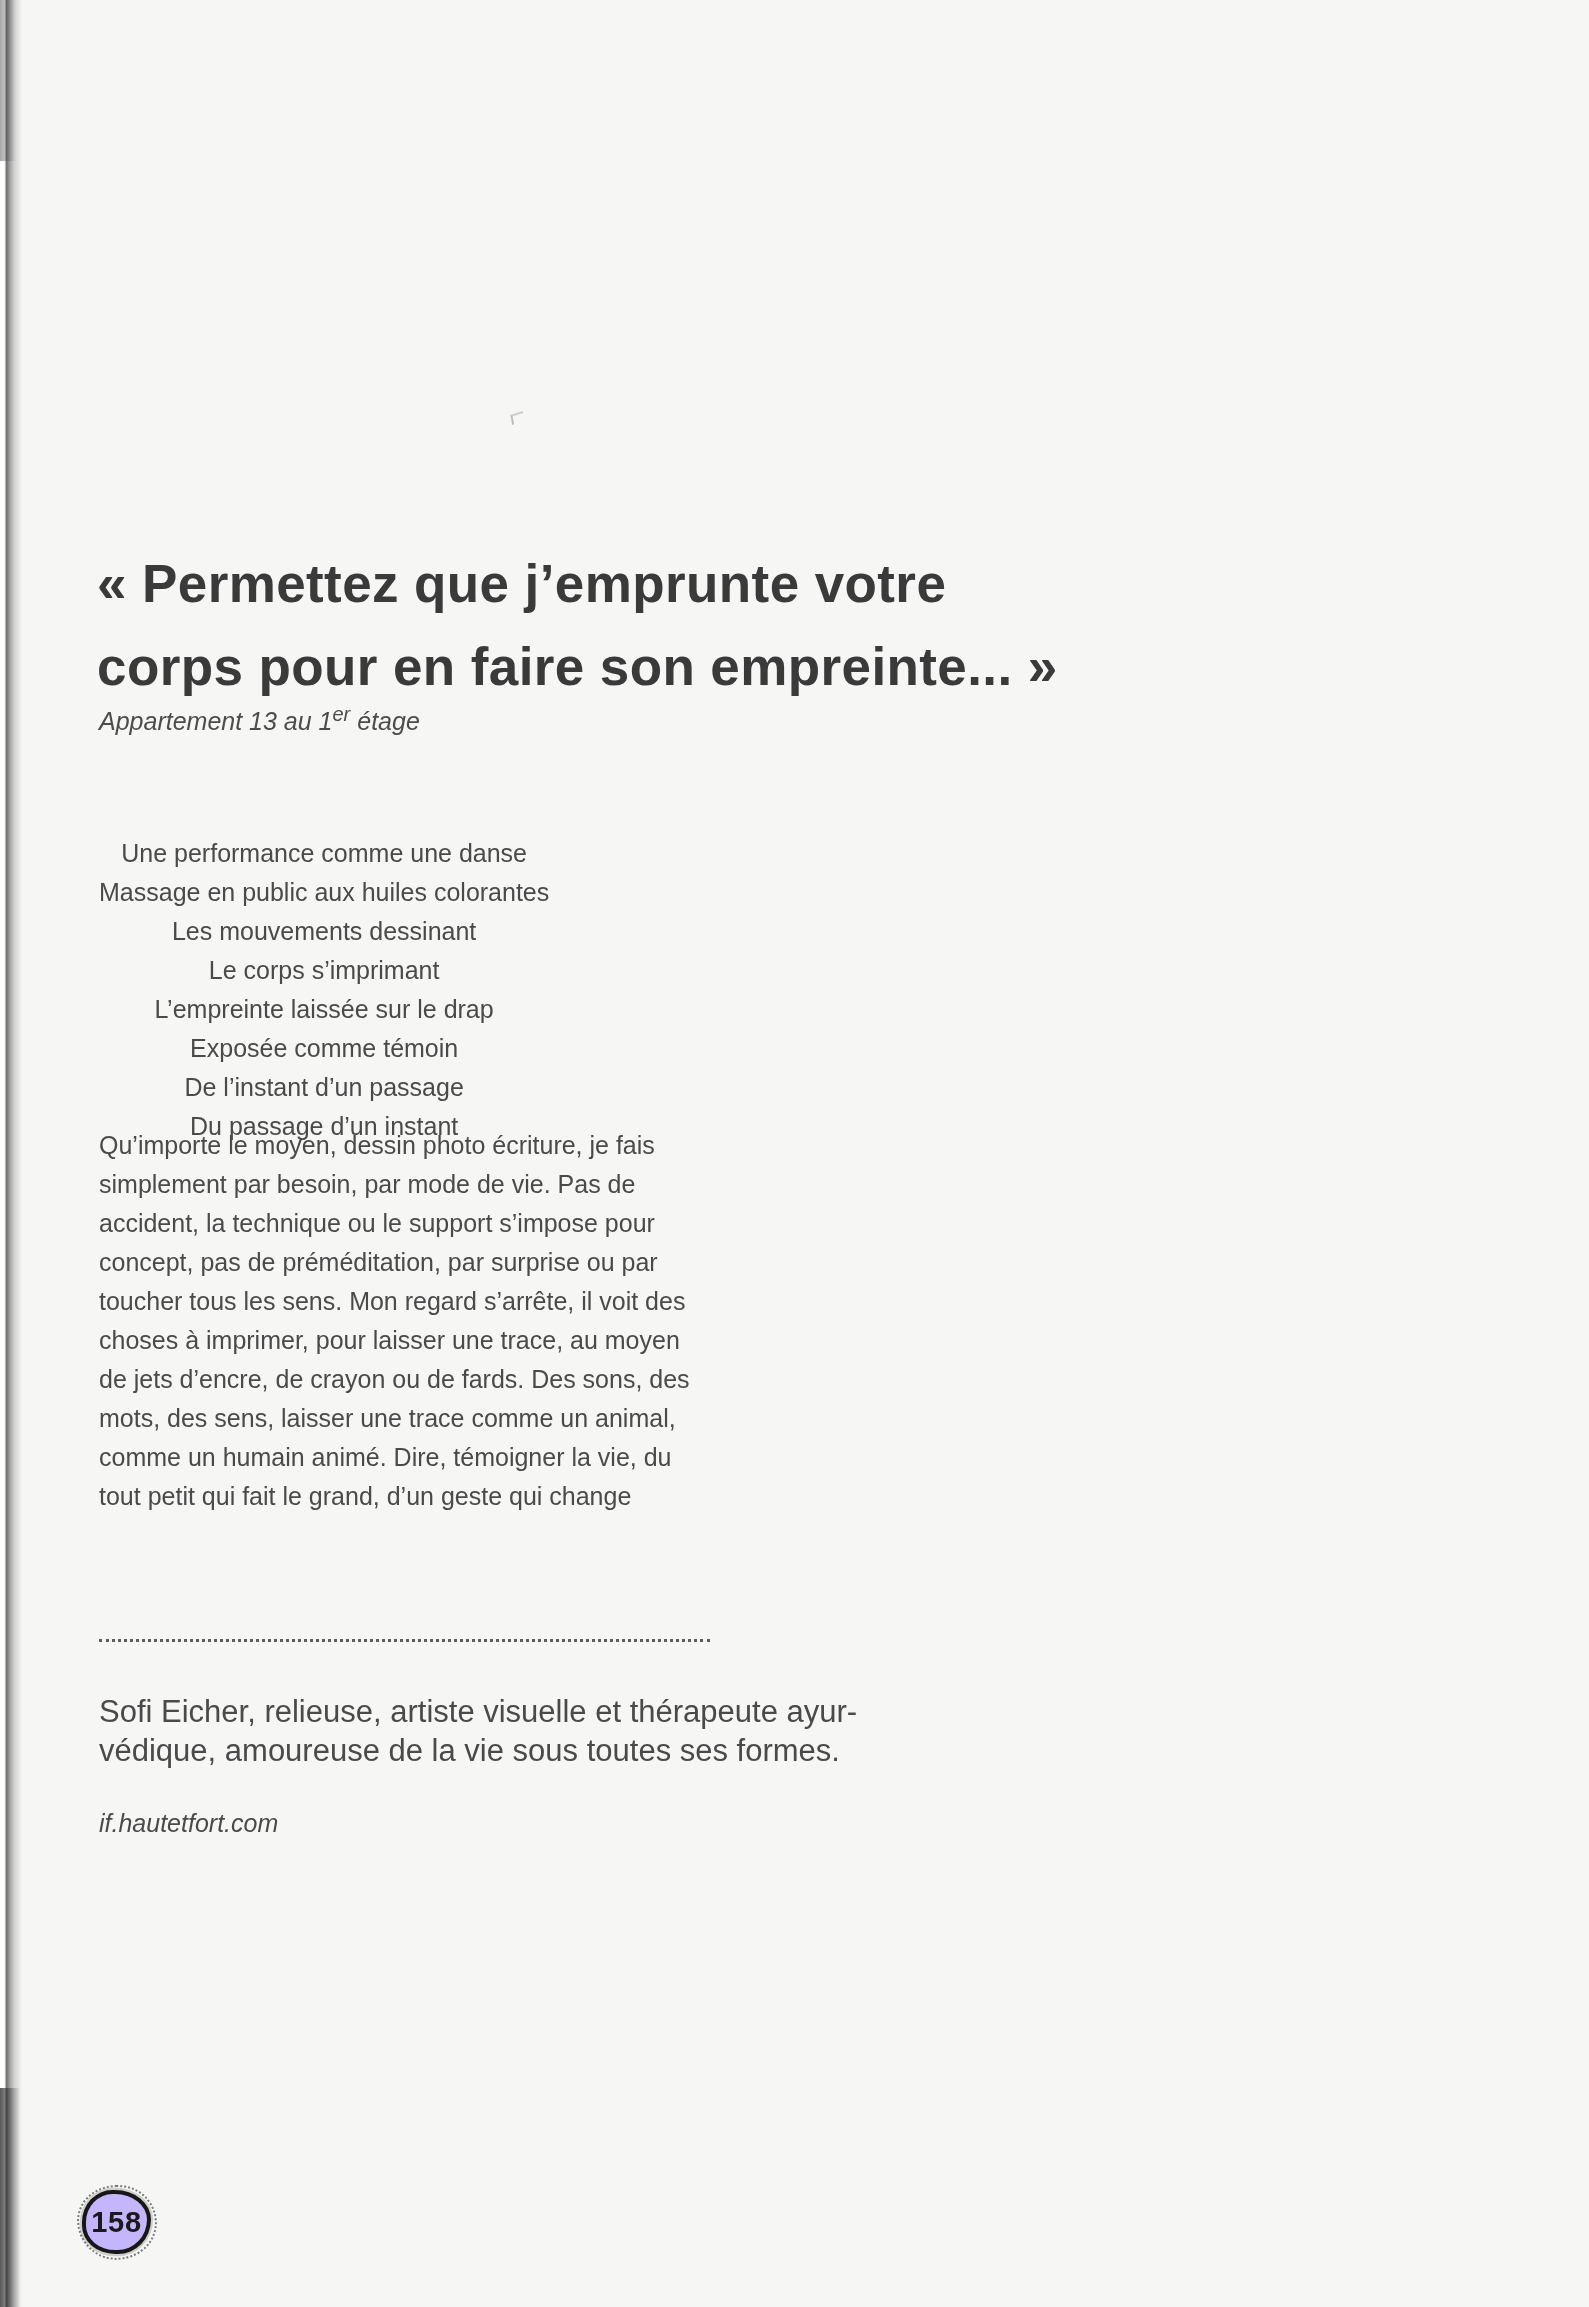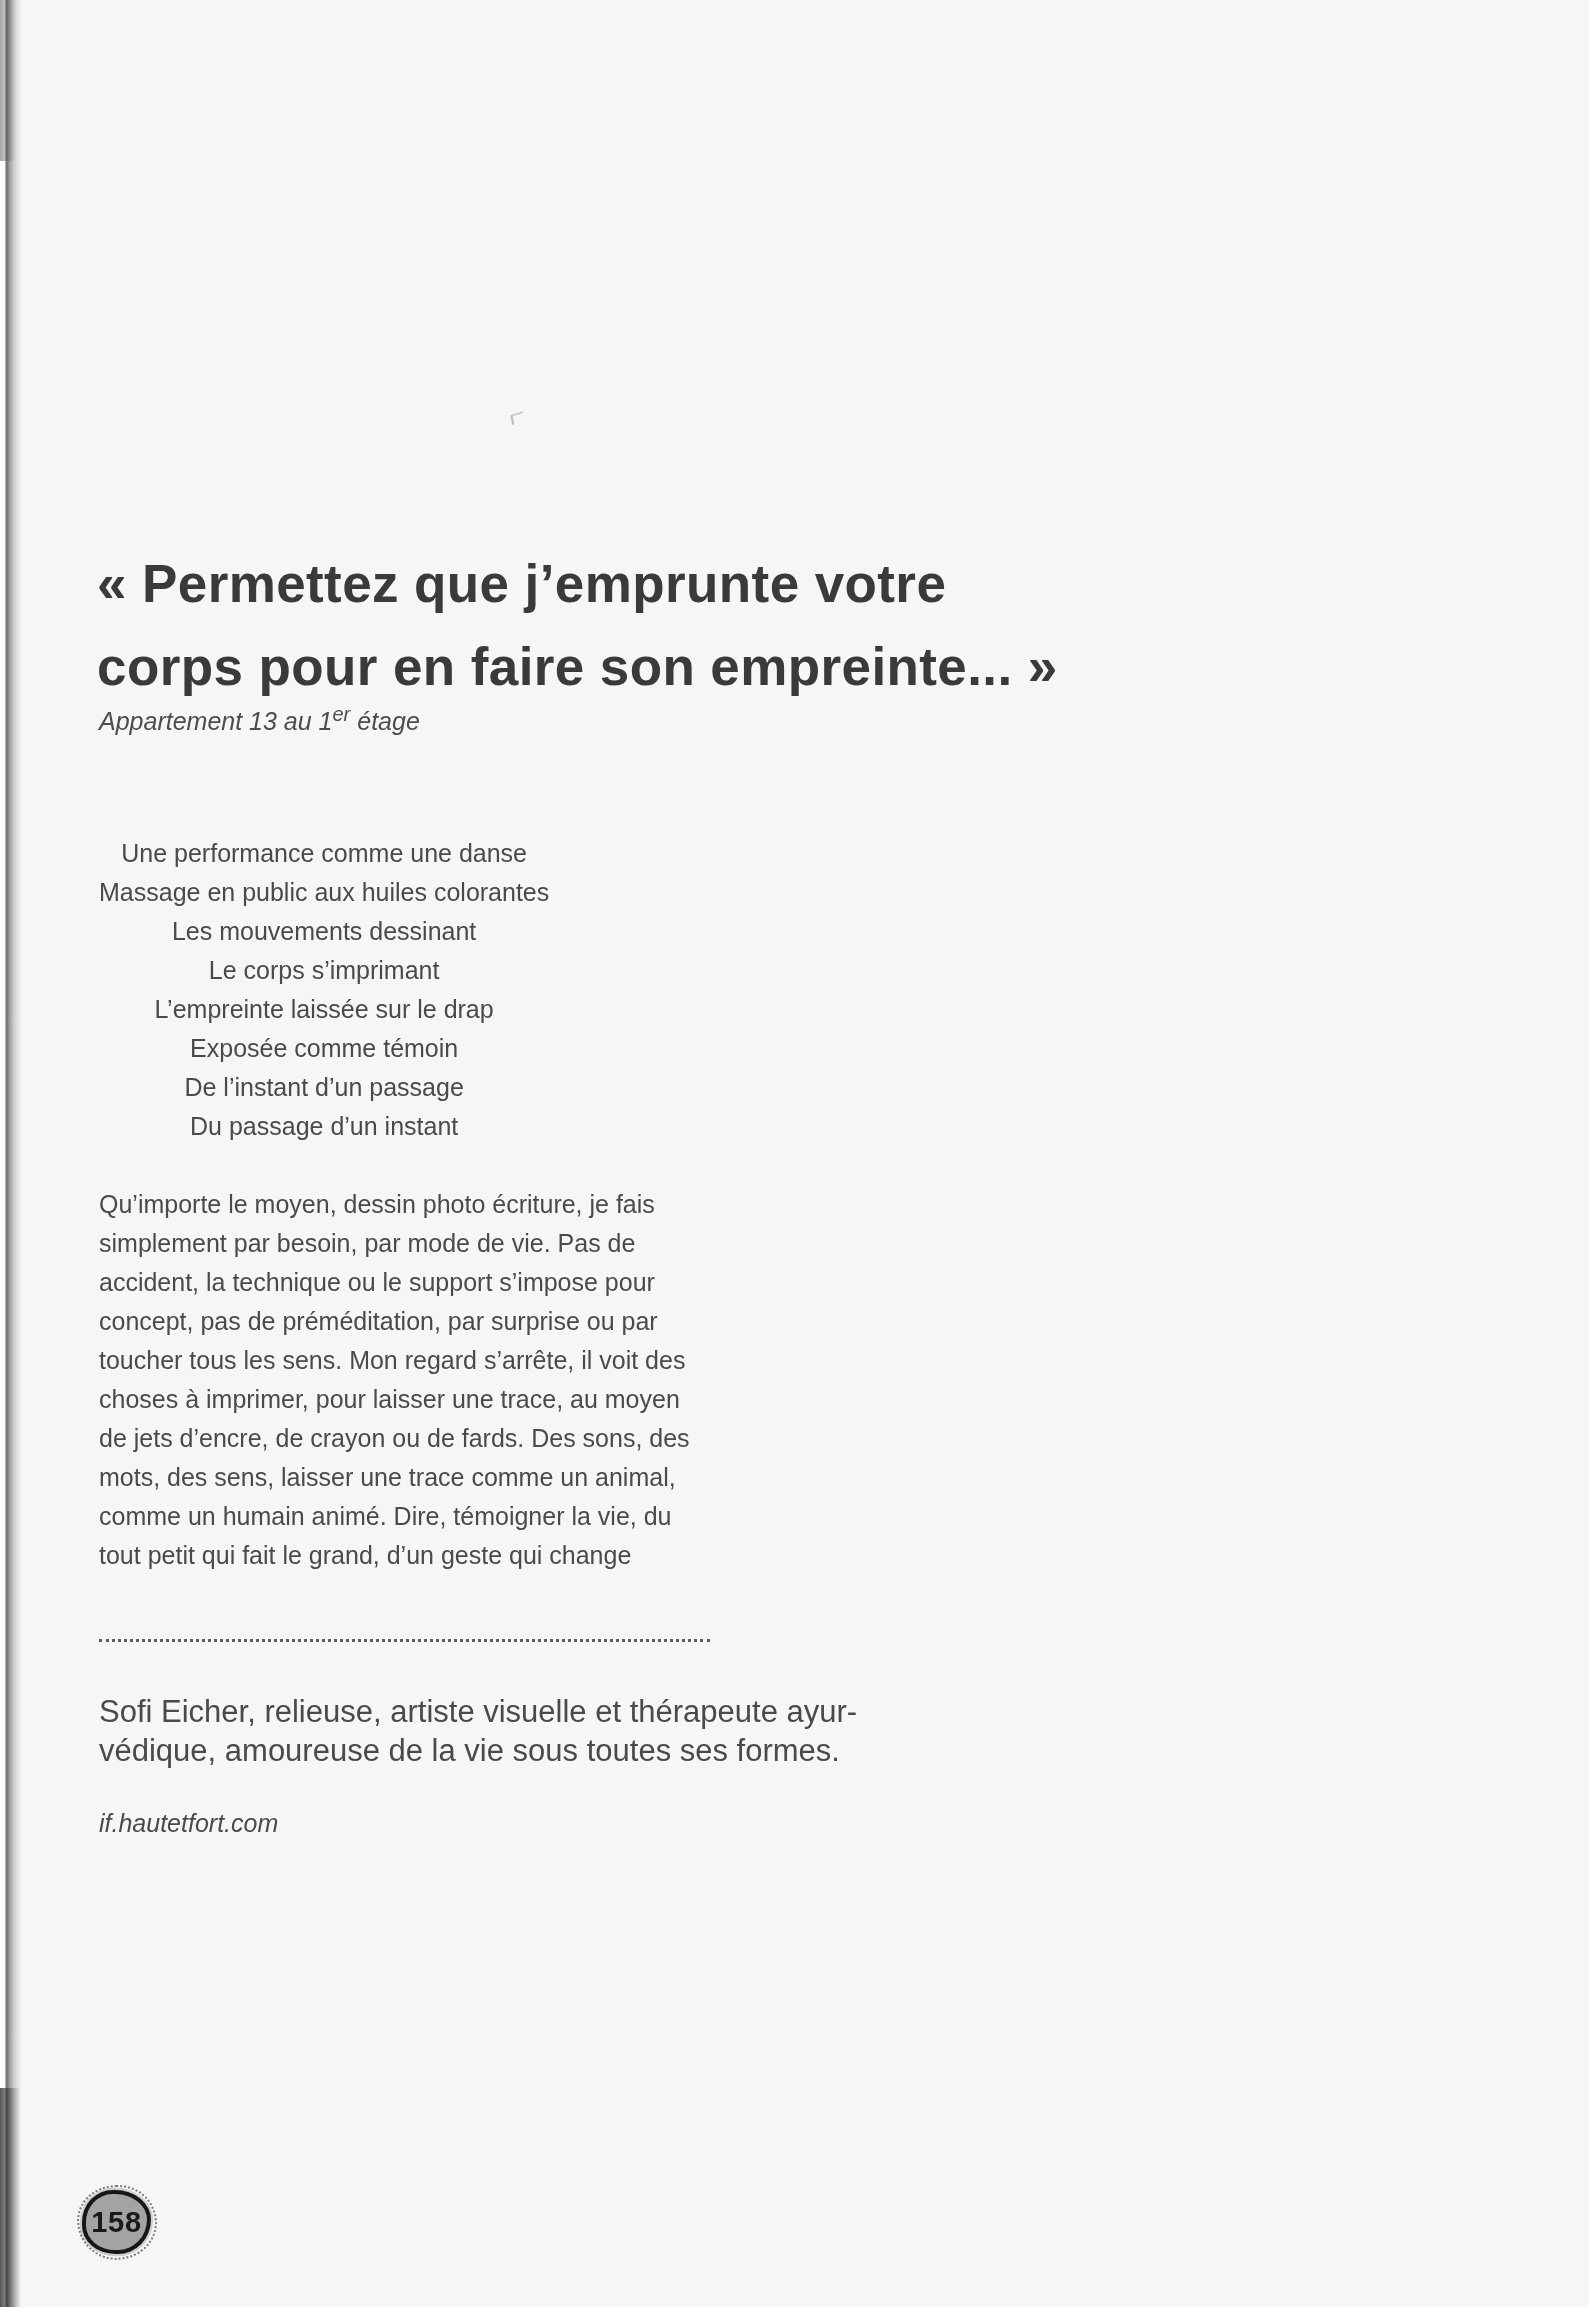--- a/index.html
+++ b/index.html
@@ -51,21 +51,21 @@
   }
   .subtitle sup { font-size: 20px; font-style: italic; }
 
   .poem {
     position: absolute; left: 99px; top: 834px; margin: 0;
     font-size: 25px; line-height: 39px; color: #4a4a4a; text-align: center;
   }
   .poem-line { white-space: nowrap; }
 
   .paragraph {
-    position: absolute; left: 99px; top: 1185px; margin: 0;
+    position: absolute; left: 99px; top: 1126px; margin: 0;
     font-size: 25px; line-height: 39px; color: #4a4a4a;
   }
   .paragraph-line { white-space: nowrap; }
 
   .divider {
     position: absolute; left: 99px; top: 1639px; width: 611px; height: 0;
     border-top: 3.7px dotted #5d5d5d;
   }
 
   .bio {
@@ -79,21 +79,21 @@
     font-size: 25px; font-style: italic; color: #4a4a4a; white-space: nowrap;
   }
 
   
   .page-badge {
     position: absolute; left: 82px; top: 2190px;
     width: 69px; height: 64px;
     display: flex; align-items: center; justify-content: center;
     border: 4.4px solid #171717;
     border-radius: 46% 54% 50% 50% / 52% 48% 56% 46%;
-    background: #a3a3a3;
+    background: #c4b5fd;
     box-shadow: 0 0 0 2.2px rgba(25,25,25,0.18);
   }
   .page-badge::after {
     content: ""; position: absolute; inset: -9.5px;
     border: 2.9px dotted rgba(22,22,22,0.55);
     border-radius: 50% 48% 52% 50% / 48% 52% 50% 54%;
   }
   .page-number {
     font-size: 29px; font-weight: 700; color: #1a1a1a; letter-spacing: 0.7px;
   }

